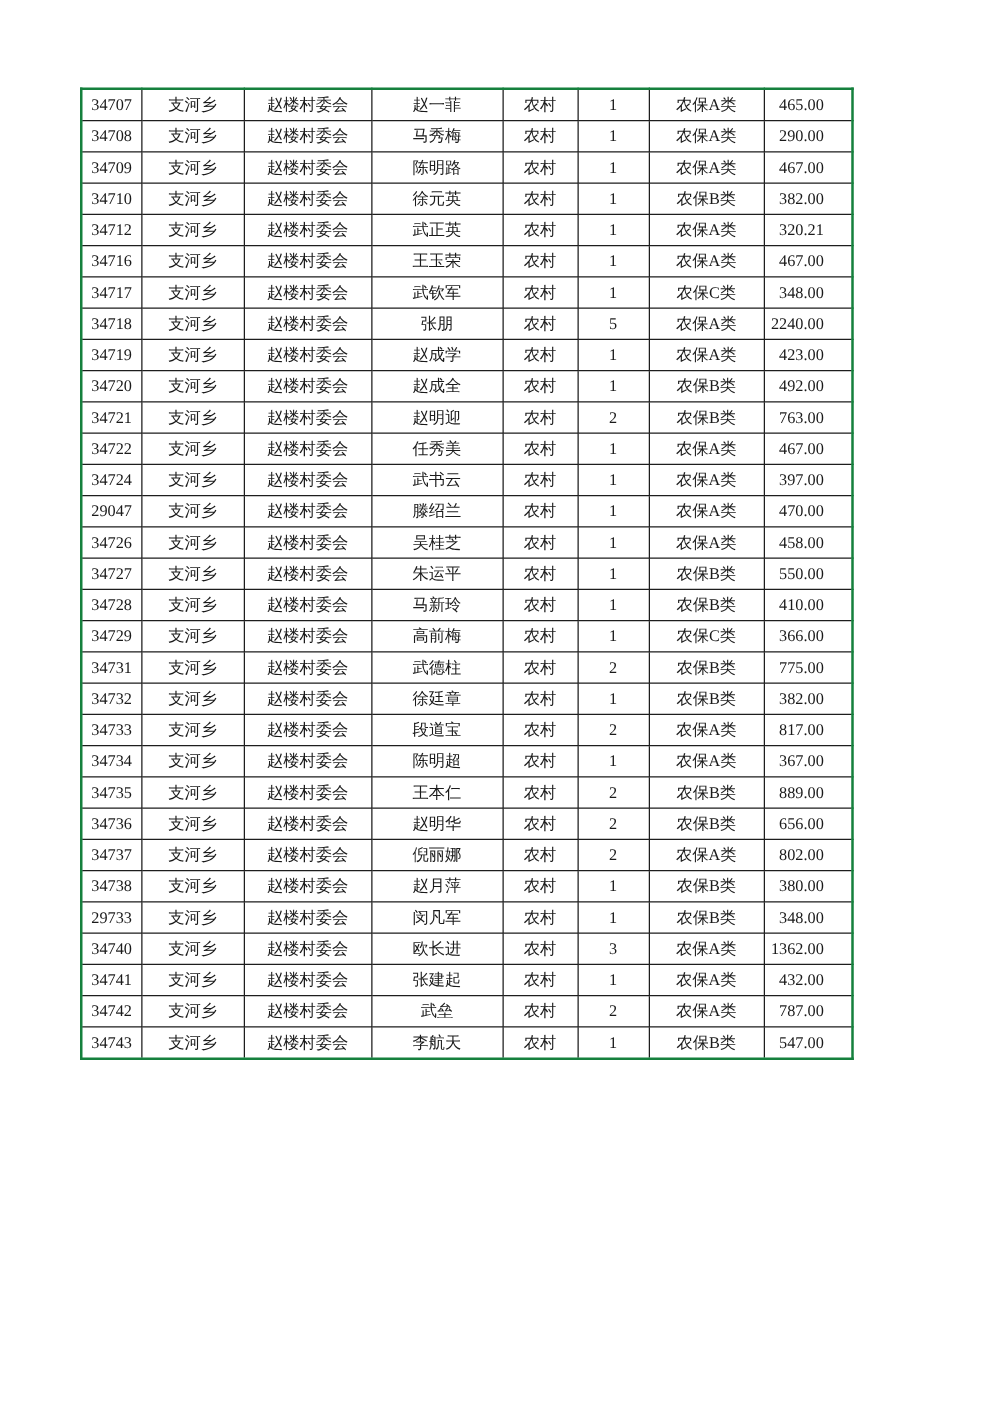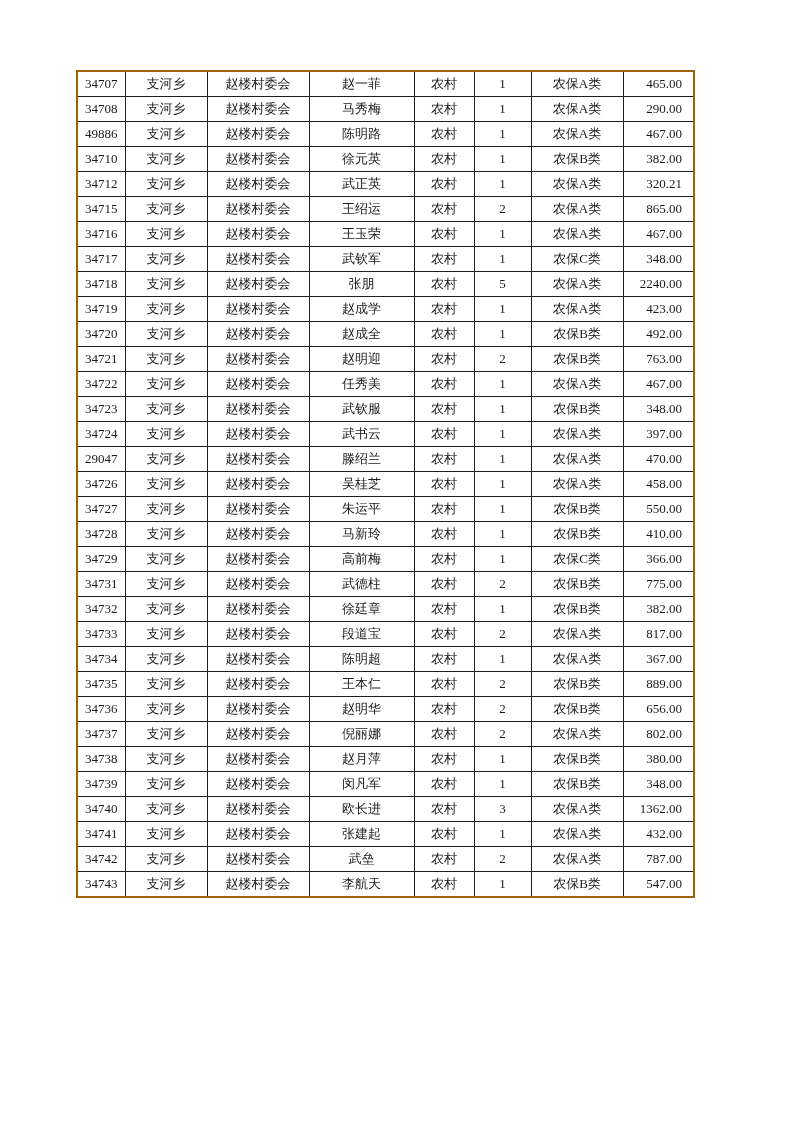--- a/index.html
+++ b/index.html
@@ -10,40 +10,40 @@
   .page {
     position: relative;
     width: 793px;
     height: 1122px;
     background: #ffffff;
     overflow: hidden;
     font-family: "Liberation Serif", "DejaVu Serif", serif;
   }
   table.grid {
     position: absolute;
-    left: 76px;
+    left: 64px;
     top: 70px;
     border-collapse: collapse;
     table-layout: fixed;
-    border: 2px solid #a16207;
+    border: 2px solid #15803d;
   }
   table.grid td {
     border: 1px solid #1d1d1d;
     height: 24px;
     padding: 0;
     font-size: 13px;
     line-height: 24px;
     color: #1a1a1a;
     text-align: center;
     white-space: nowrap;
     overflow: hidden;
   }
   table.grid td.amount {
     text-align: right;
-    padding-right: 11px;
+    padding-right: 22px;
   }
   col.c-record-id          { width: 48px; }
   col.c-township           { width: 82px; }
   col.c-village-committee  { width: 102px; }
   col.c-person-name        { width: 105px; }
   col.c-residence-type     { width: 60px; }
   col.c-person-count       { width: 57px; }
   col.c-insurance-category { width: 92px; }
   col.c-amount             { width: 71px; }
 </style>
@@ -77,21 +77,21 @@
           <td>34708</td>
           <td>支河乡</td>
           <td>赵楼村委会</td>
           <td>马秀梅</td>
           <td>农村</td>
           <td>1</td>
           <td>农保A类</td>
           <td class="amount">290.00</td>
         </tr>
         <tr>
-          <td>49886</td>
+          <td>34709</td>
           <td>支河乡</td>
           <td>赵楼村委会</td>
           <td>陈明路</td>
           <td>农村</td>
           <td>1</td>
           <td>农保A类</td>
           <td class="amount">467.00</td>
         </tr>
         <tr>
           <td>34710</td>
@@ -105,30 +105,20 @@
         </tr>
         <tr>
           <td>34712</td>
           <td>支河乡</td>
           <td>赵楼村委会</td>
           <td>武正英</td>
           <td>农村</td>
           <td>1</td>
           <td>农保A类</td>
           <td class="amount">320.21</td>
-        </tr>
-        <tr>
-          <td>34715</td>
-          <td>支河乡</td>
-          <td>赵楼村委会</td>
-          <td>王绍运</td>
-          <td>农村</td>
-          <td>2</td>
-          <td>农保A类</td>
-          <td class="amount">865.00</td>
         </tr>
         <tr>
           <td>34716</td>
           <td>支河乡</td>
           <td>赵楼村委会</td>
           <td>王玉荣</td>
           <td>农村</td>
           <td>1</td>
           <td>农保A类</td>
           <td class="amount">467.00</td>
@@ -187,30 +177,20 @@
           <td>34722</td>
           <td>支河乡</td>
           <td>赵楼村委会</td>
           <td>任秀美</td>
           <td>农村</td>
           <td>1</td>
           <td>农保A类</td>
           <td class="amount">467.00</td>
         </tr>
         <tr>
-          <td>34723</td>
-          <td>支河乡</td>
-          <td>赵楼村委会</td>
-          <td>武钦服</td>
-          <td>农村</td>
-          <td>1</td>
-          <td>农保B类</td>
-          <td class="amount">348.00</td>
-        </tr>
-        <tr>
           <td>34724</td>
           <td>支河乡</td>
           <td>赵楼村委会</td>
           <td>武书云</td>
           <td>农村</td>
           <td>1</td>
           <td>农保A类</td>
           <td class="amount">397.00</td>
         </tr>
         <tr>
@@ -337,21 +317,21 @@
           <td>34738</td>
           <td>支河乡</td>
           <td>赵楼村委会</td>
           <td>赵月萍</td>
           <td>农村</td>
           <td>1</td>
           <td>农保B类</td>
           <td class="amount">380.00</td>
         </tr>
         <tr>
-          <td>34739</td>
+          <td>29733</td>
           <td>支河乡</td>
           <td>赵楼村委会</td>
           <td>闵凡军</td>
           <td>农村</td>
           <td>1</td>
           <td>农保B类</td>
           <td class="amount">348.00</td>
         </tr>
         <tr>
           <td>34740</td>

